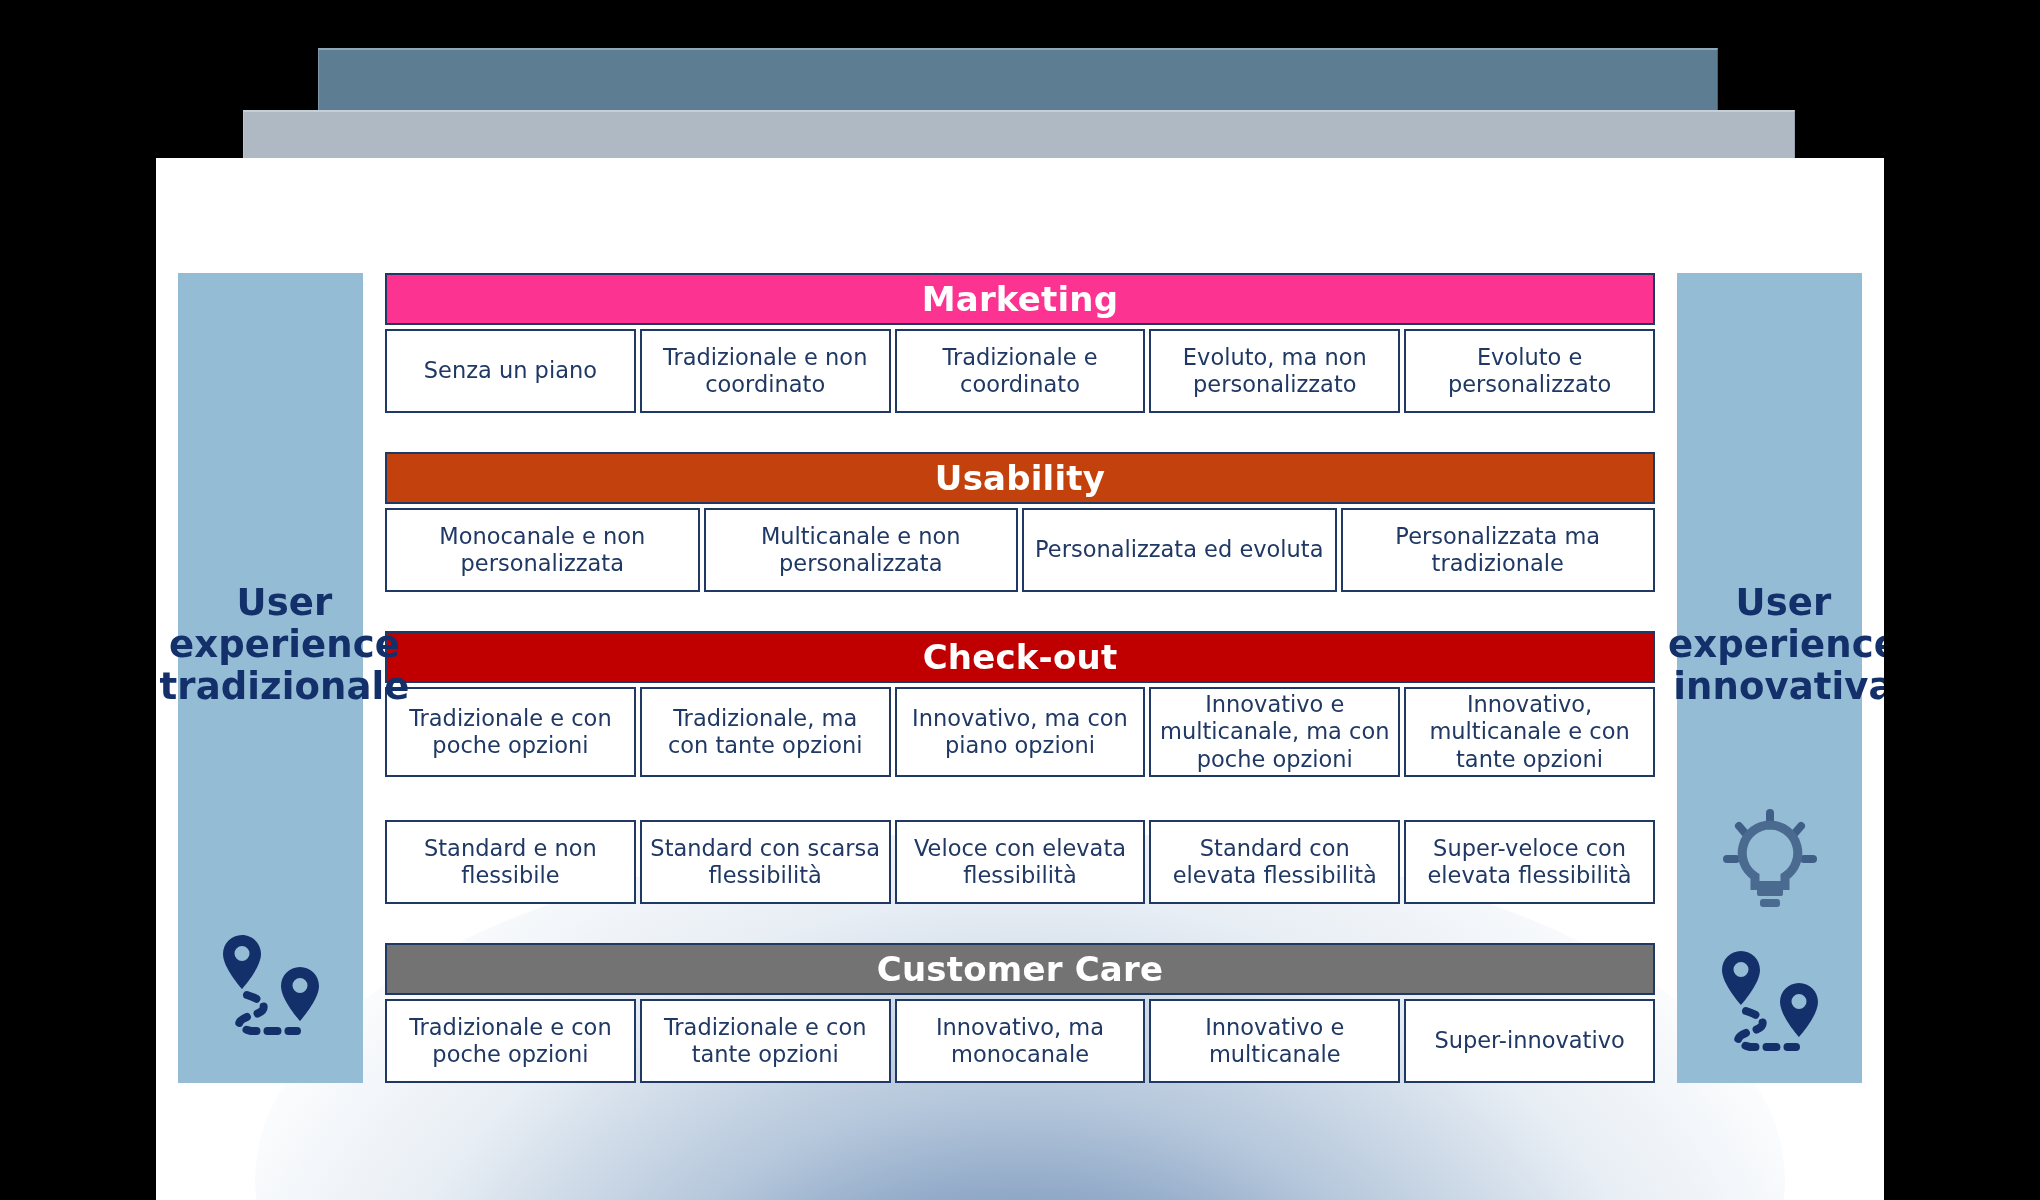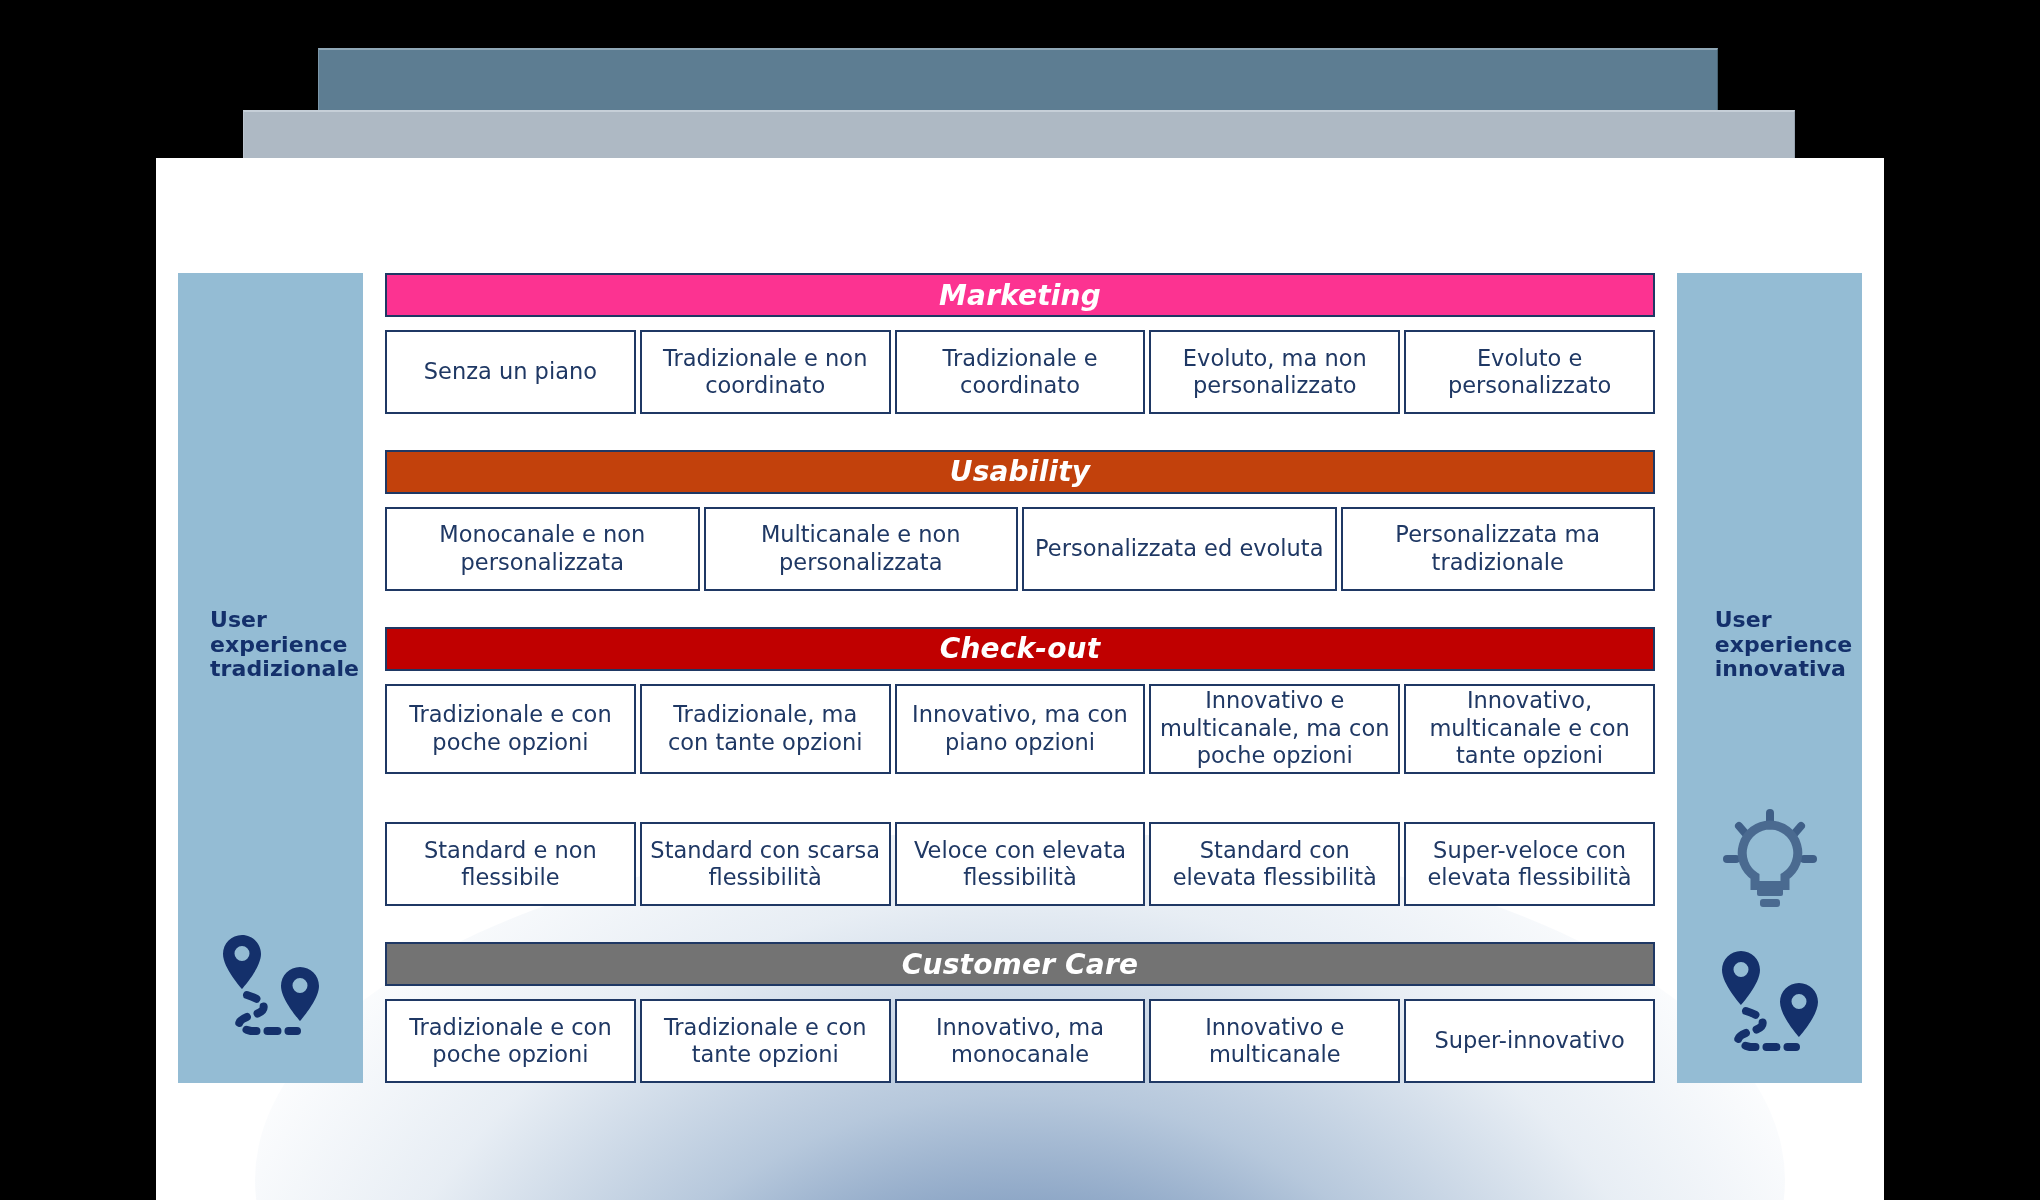--- a/index.html
+++ b/index.html
@@ -90,23 +90,24 @@
     background: #94bcd4;
     position: relative;
     display: flex;
     flex-direction: column;
     align-items: center;
     justify-content: center;
   }
   .side-label {
     font-family: "DejaVu Sans", sans-serif;
     font-weight: 700;
-    font-size: 22px;
+    font-size: 37px;
     line-height: 1.13;
     color: #14306b;
+    text-align: center;
     letter-spacing: 0.1px;
     margin-top: -66px;
     white-space: pre-line;
     margin-left: 28px;
   }
   .side-icon {
     position: absolute;
     bottom: 38px;
     left: 50%;
     transform: translateX(-50%);
@@ -127,36 +128,35 @@
     display: flex;
     flex-direction: column;
     margin: 0 22px;
     justify-content: space-between;
   }
   .group {
     display: flex;
     flex-direction: column;
   }
   .group-header {
-    height: 44px;
+    height: 52px;
     border: 2px solid #1f3864;
     display: flex;
     align-items: center;
     justify-content: center;
     color: #ffffff;
     font-family: "DejaVu Sans", sans-serif;
     font-weight: 700;
-    font-size: 28px;
+    font-size: 34px;
     letter-spacing: 0.2px;
-    font-style: italic;
   }
   .group-row {
     display: flex;
     height: 84px;
-    margin-top: 13px;
+    margin-top: 4px;
     gap: 4px;
   }
   .cell {
     flex: 1 1 0;
     border: 2px solid #1f3864;
     background: #ffffff;
     display: flex;
     align-items: center;
     justify-content: center;
     text-align: center;

